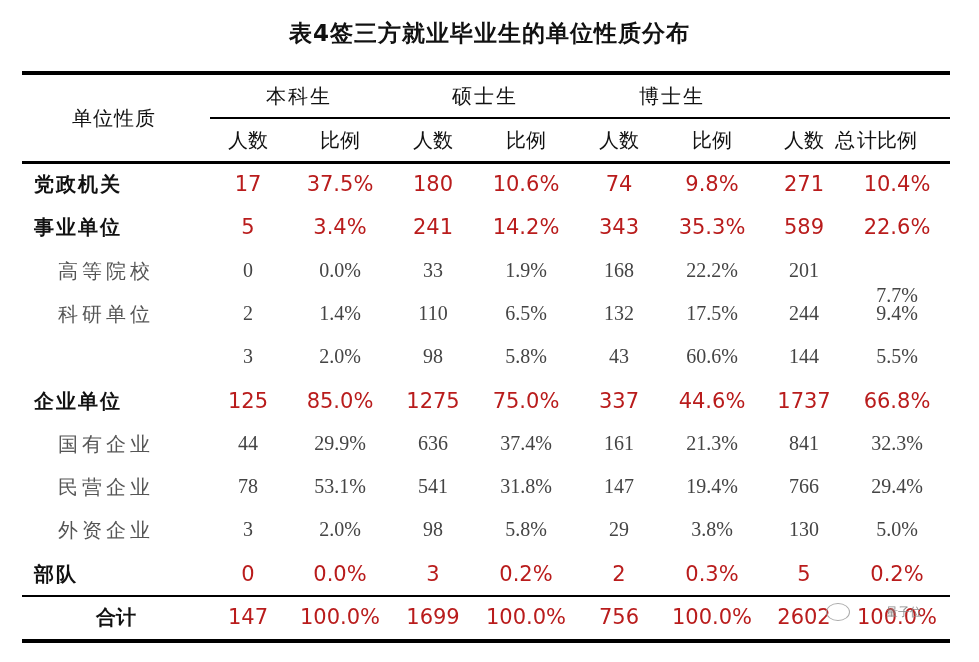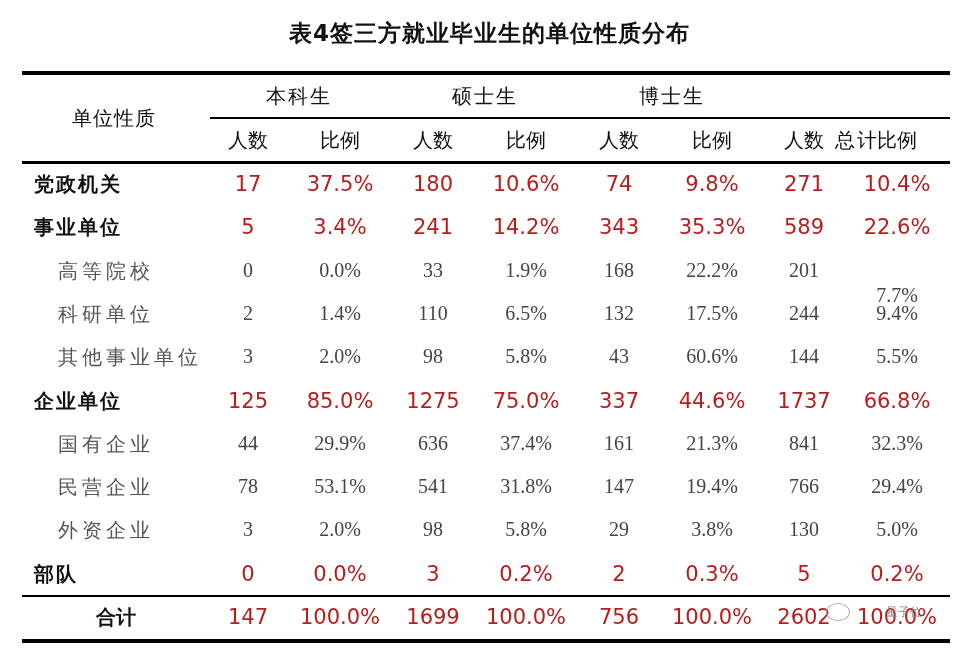--- a/index.html
+++ b/index.html
@@ -86,21 +86,20 @@
       <div class="cell sub" style="left: 248px; top: 1px;">2</div>
       <div class="cell sub" style="left: 340px; top: 1px;">1.4%</div>
       <div class="cell sub" style="left: 433px; top: 1px;">110</div>
       <div class="cell sub" style="left: 526px; top: 1px;">6.5%</div>
       <div class="cell sub" style="left: 619px; top: 1px;">132</div>
       <div class="cell sub" style="left: 712px; top: 1px;">17.5%</div>
       <div class="cell sub" style="left: 804px; top: 1px;">244</div>
       <div class="cell sub" style="left: 897px; top: 1px;">9.4%</div>
     </div>
     <div class="row" style="top: 344.2px;">
-      <div class="label sub-label" style="left: 58px; top: 0px;">其他事业单位</div>
       <div class="cell sub" style="left: 248px; top: 1px;">3</div>
       <div class="cell sub" style="left: 340px; top: 1px;">2.0%</div>
       <div class="cell sub" style="left: 433px; top: 1px;">98</div>
       <div class="cell sub" style="left: 526px; top: 1px;">5.8%</div>
       <div class="cell sub" style="left: 619px; top: 1px;">43</div>
       <div class="cell sub" style="left: 712px; top: 1px;">60.6%</div>
       <div class="cell sub" style="left: 804px; top: 1px;">144</div>
       <div class="cell sub" style="left: 897px; top: 1px;">5.5%</div>
     </div>
     <div class="row" style="top: 387.5px;">

